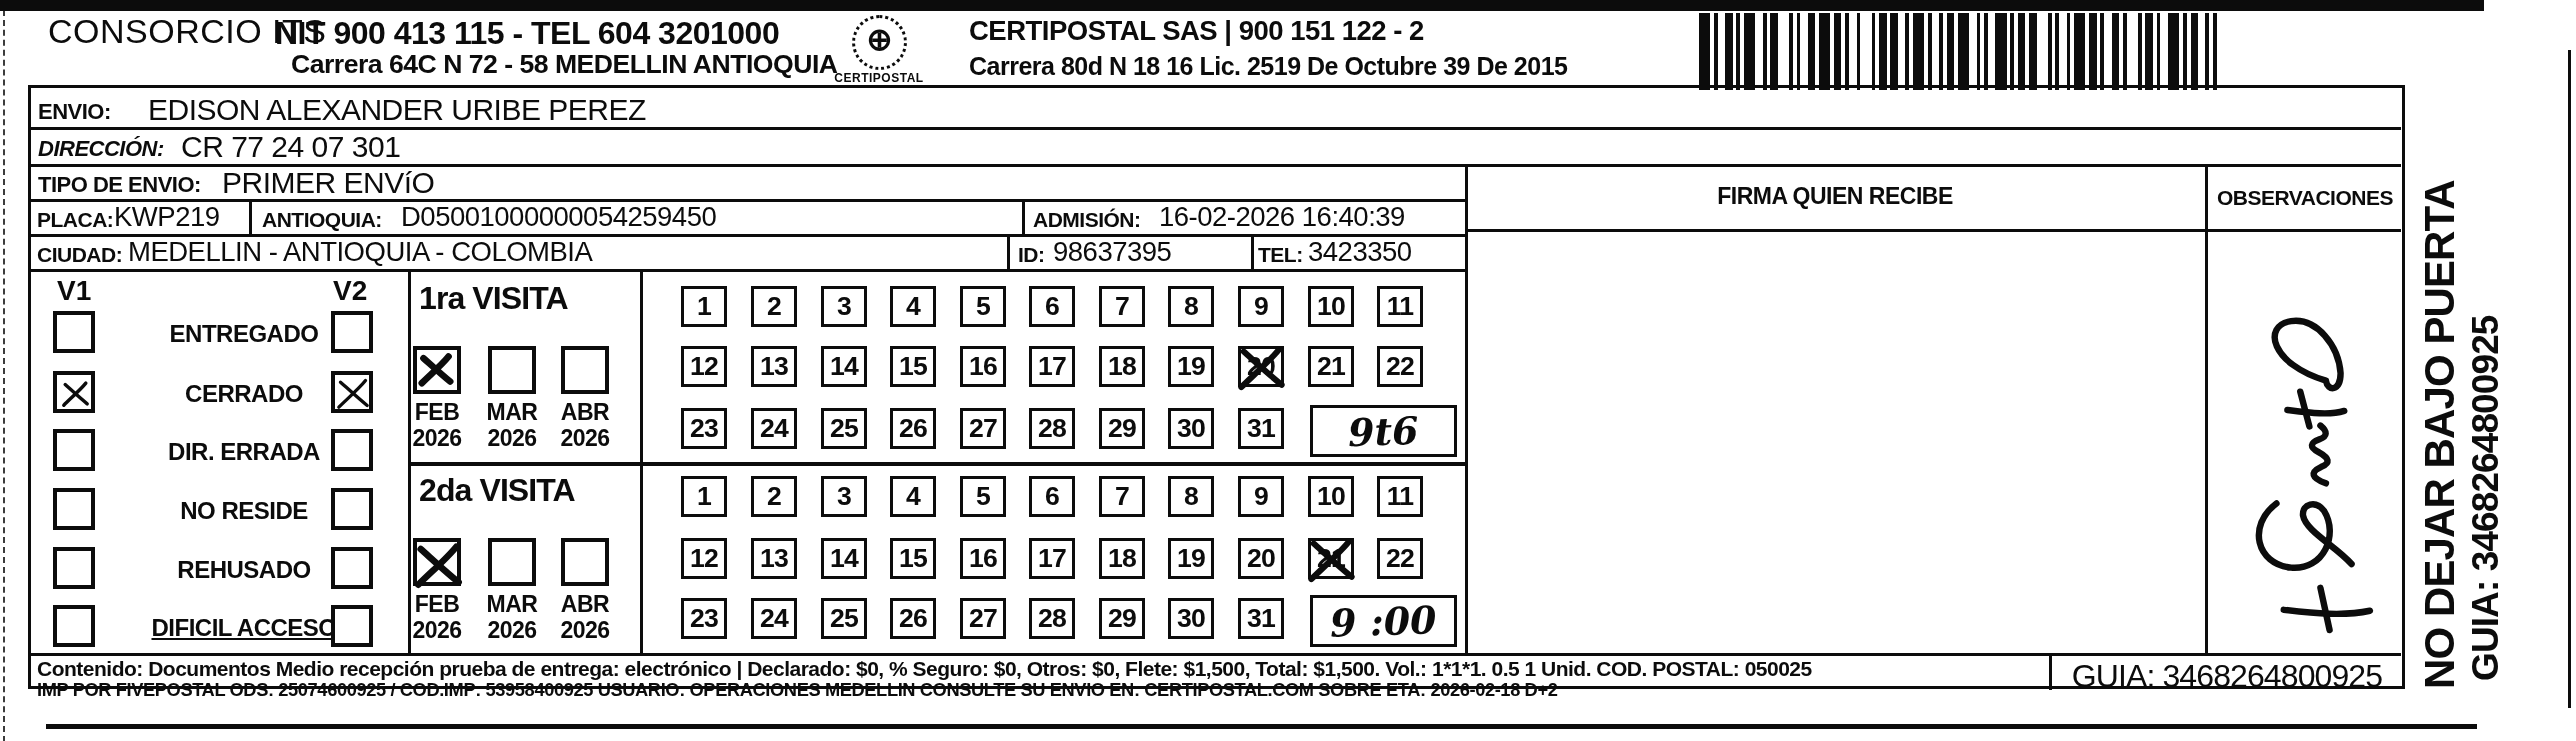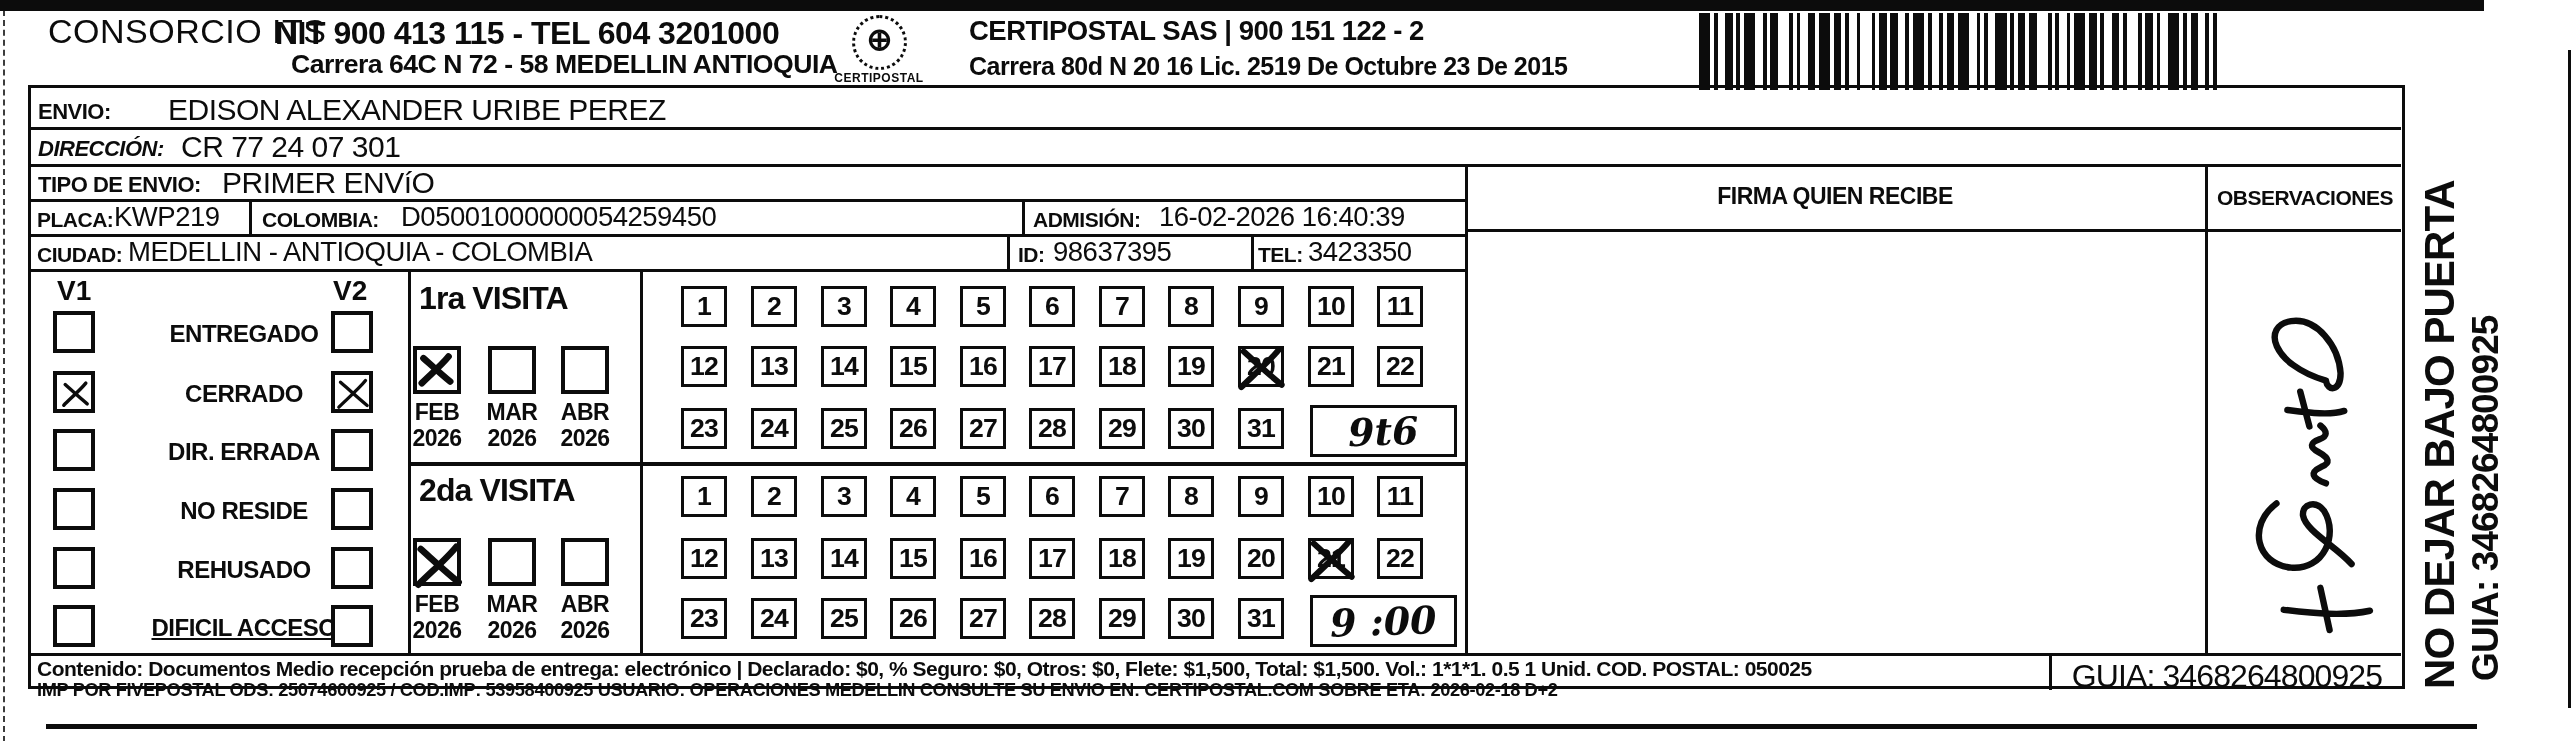--- a/index.html
+++ b/index.html
@@ -43,21 +43,21 @@
 <div class="abs" style="left:48px;top:12px;font-size:34px;letter-spacing:0.5px;">CONSORCIO ITS</div>
 <div class="abs b" style="left:275px;top:14.7px;font-size:32px;letter-spacing:-0.5px;">NIT 900 413 115 - TEL 604 3201000</div>
 <div class="abs b" style="left:291px;top:49px;font-size:26.6px;letter-spacing:-0.5px;">Carrera 64C N 72 - 58 MEDELLIN ANTIOQUIA</div>
 
 <div class="abs" style="left:852px;top:14.7px;width:55px;height:55px;border:3.7px dotted #0c0c0c;border-radius:50%;box-sizing:border-box;display:flex;align-items:center;justify-content:center;">
   <span style="font-weight:700;font-size:31px;line-height:27.5px;transform:translateY(-1.8px);">⊕</span>
 </div>
 <div class="abs b" style="left:826px;top:71px;width:106px;text-align:center;font-size:12px;letter-spacing:0.5px;">CERTIPOSTAL</div>
 
 <div class="abs b" style="left:969px;top:14.7px;font-size:27.5px;letter-spacing:-0.5px;">CERTIPOSTAL SAS | 900 151 122 - 2</div>
-<div class="abs b" style="left:969px;top:52px;font-size:25px;letter-spacing:-0.5px;">Carrera 80d N 20 16  Lic. 2519 De Octubre 23 De 2015</div>
+<div class="abs b" style="left:969px;top:52px;font-size:25px;letter-spacing:-0.5px;">Carrera 80d N 18 16  Lic. 2519 De Octubre 39 De 2015</div>
 
 <div class="barcode" id="barcode" style="left:1699px;top:13px;width:529px;height:77px;">
     <i style="width: 11.3px; background: rgb(12, 12, 12);"></i>
     <i style="width: 3.8px; background: transparent;"></i>
     <i style="width: 3.8px; background: rgb(12, 12, 12);"></i>
     <i style="width: 7.5px; background: transparent;"></i>
     <i style="width: 7.5px; background: rgb(12, 12, 12);"></i>
     <i style="width: 3.8px; background: transparent;"></i>
     <i style="width: 3.8px; background: rgb(12, 12, 12);"></i>
     <i style="width: 3.8px; background: transparent;"></i>
@@ -160,34 +160,34 @@
 <div class="ln" style="left:1022px;top:201px;width:2.7px;height:33px;"></div>
 <div class="ln" style="left:1007px;top:235px;width:2.7px;height:34px;"></div>
 <div class="ln" style="left:1251px;top:235px;width:2.7px;height:34px;"></div>
 <div class="ln" style="left:408px;top:271px;width:2.7px;height:382px;"></div>
 <div class="ln" style="left:640px;top:271px;width:2.7px;height:382px;"></div>
 <div class="ln" style="left:1465px;top:165px;width:2.7px;height:488px;"></div>
 <div class="ln" style="left:2205px;top:165px;width:2.7px;height:488px;"></div>
 <div class="ln" style="left:2049px;top:653px;width:2.7px;height:37px;"></div>
 
 <span class="abs lbl" style="left:38px;top:99px;font-size:22px;">ENVIO:</span>
-<span class="abs val" style="left:168px;top:93px;font-size:30px;">EDISON ALEXANDER URIBE PEREZ</span>
+<span class="abs val" style="left:148px;top:93px;font-size:30px;">EDISON ALEXANDER URIBE PEREZ</span>
 
 <span class="abs lbl" style="left:38px;top:136px;font-size:22px;font-style:italic;">DIRECCIÓN:</span>
 <span class="abs val" style="left:181px;top:130px;font-size:30px;">CR 77 24 07 301</span>
 
 <span class="abs lbl" style="left:38px;top:172px;font-size:22px;">TIPO DE ENVIO:</span>
 <span class="abs val" style="left:222px;top:166px;font-size:30px;">PRIMER ENVíO</span>
 
 <div class="abs b" style="left:1465px;top:183px;width:740px;text-align:center;font-size:23px;letter-spacing:-0.5px;">FIRMA QUIEN RECIBE</div>
 <div class="abs b" style="left:2207px;top:186px;width:196px;text-align:center;font-size:21px;letter-spacing:-0.5px;">OBSERVACIONES</div>
 
 <span class="abs lbl" style="left:37px;top:208px;font-size:21px;">PLACA:</span>
 <span class="abs val" style="left:114px;top:201px;font-size:27.5px;">KWP219</span>
-<span class="abs lbl" style="left:262px;top:208px;font-size:21px;">COLOMBIA:</span>
+<span class="abs lbl" style="left:262px;top:208px;font-size:21px;">ANTIOQUIA:</span>
 <span class="abs val" style="left:401px;top:201px;font-size:27.5px;text-align:center;">D05001000000054259450</span>
 <span class="abs lbl" style="left:1033px;top:208px;font-size:21px;">ADMISIÓN:</span>
 <span class="abs val" style="left:1159px;top:201px;font-size:27.5px;">16-02-2026 16:40:39</span>
 
 <span class="abs lbl" style="left:37px;top:243px;font-size:21px;">CIUDAD:</span>
 <span class="abs val" style="left:128px;top:236px;font-size:27.5px;">MEDELLIN - ANTIOQUIA - COLOMBIA</span>
 <span class="abs lbl" style="left:1018px;top:243px;font-size:21px;">ID:</span>
 <span class="abs val" style="left:1053px;top:236px;font-size:27.5px;">98637395</span>
 <span class="abs lbl" style="left:1258px;top:243px;font-size:21px;">TEL:</span>
 <span class="abs val" style="left:1308px;top:236px;font-size:27.5px;">3423350</span>

